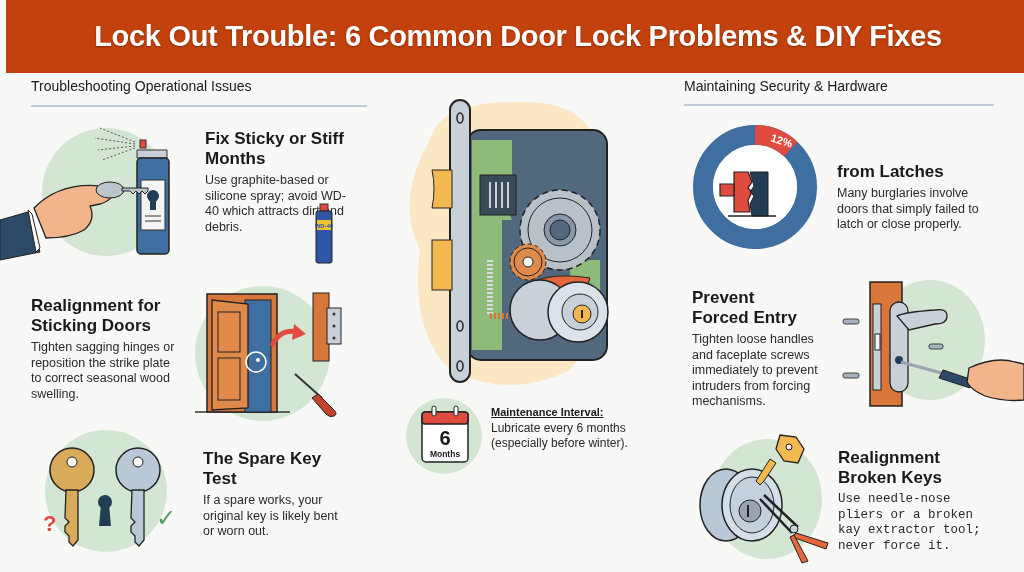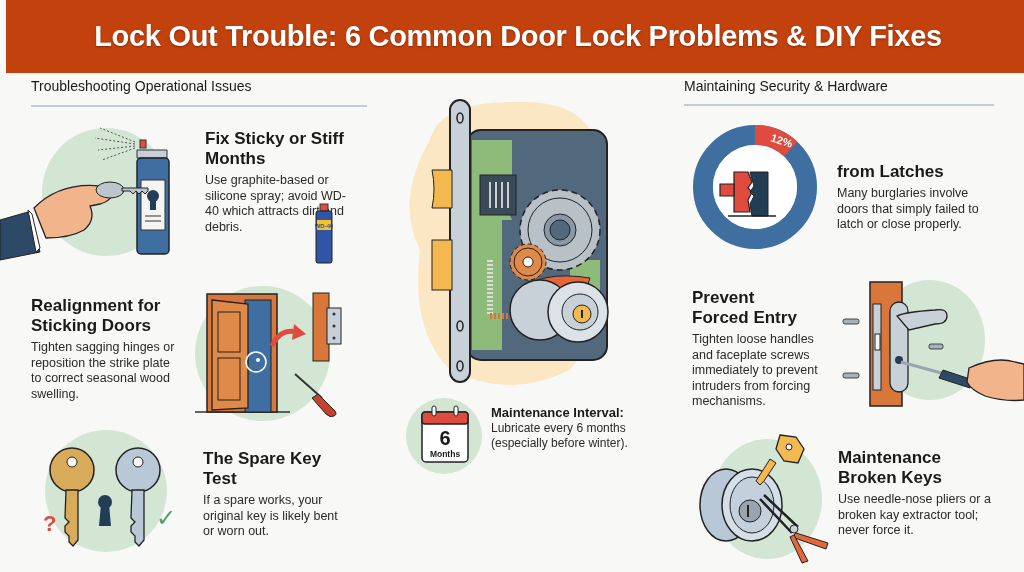--- a/index.html
+++ b/index.html
@@ -152,21 +152,21 @@
   <svg width="76" height="76" style="position:absolute;left:0;top:0;">
     <rect x="16" y="14" width="46" height="50" rx="4" fill="#ffffff" stroke="#222" stroke-width="1.5"></rect>
     <rect x="16" y="14" width="46" height="12" rx="3" fill="#e04b40" stroke="#222" stroke-width="1.5"></rect>
     <rect x="26" y="8" width="4" height="10" rx="2" fill="#fff" stroke="#222"></rect>
     <rect x="48" y="8" width="4" height="10" rx="2" fill="#fff" stroke="#222"></rect>
     <text x="39" y="47" font-size="20" font-weight="700" text-anchor="middle" fill="#1a1a1a" font-family="Liberation Sans, sans-serif">6</text>
     <text x="39" y="59" font-size="8.5" font-weight="700" text-anchor="middle" fill="#1a1a1a" font-family="Liberation Sans, sans-serif">Months</text>
   </svg>
 </div>
 <div class="card" style="left:491px; top:405px; width:160px;">
-  <div style="font-size:13px; font-weight:700; line-height:15.5px;">Maintenance Interval:</div>
+  <div style="font-size:11px; font-weight:700; line-height:15.5px;text-decoration:underline;">Maintenance Interval:</div>
   <div style="font-size:12px; line-height:15.5px; color:#2a2a2a; width:150px;">Lubricate every 6 months (especially before winter).</div>
 </div>
 
 <div class="section-title" style="left:684px; top:78px;">Maintaining Security &amp; Hardware</div>
 <div class="divider" style="left:684px; top:104px; width:310px;"></div>
 
 <div class="ill" style="left:690px; top:122px; width:130px; height:130px;">
   <svg width="130" height="130">
     <circle cx="65" cy="65" r="52" fill="none" stroke="#3f6fa0" stroke-width="20"></circle>
     <circle cx="65" cy="65" r="52" fill="none" stroke="#e04b40" stroke-width="20" stroke-dasharray="39.2 287.5" transform="rotate(-90 65 65)"></circle>
@@ -218,15 +218,15 @@
     <path d="M90 10 l16 2 l8 12 l-6 14 l-14 -2 l-8 -12 z" fill="#f3b84f" stroke="#222" stroke-width="1.3"></path>
     <circle cx="99" cy="22" r="3" fill="#f8f8f6" stroke="#222"></circle>
     <path d="M86 38 L74 56 L70 60 L66 56 L80 34 Z" fill="#f3b84f" stroke="#222"></path>
     <path d="M70 74 L102 108 M74 70 L108 102" stroke="#222" stroke-width="2.5"></path>
     <circle cx="104" cy="104" r="4" fill="#c8d0d8" stroke="#222"></circle>
     <path d="M106 108 L138 118 L136 124 L102 112 Z" fill="#e4663a" stroke="#222"></path>
     <path d="M104 110 L118 136 L112 138 L100 112 Z" fill="#e4663a" stroke="#222"></path>
   </svg>
 </div>
 <div class="card" style="left:838px; top:448px; width:180px;">
-  <h3><span>Maintenance</span><br><span>Broken Keys</span></h3>
-  <p style="width:160px;">Use needle-nose pliers or a broken kay extractor tool; never force it.</p>
+  <h3><span>Realignment</span><br><span>Broken Keys</span></h3>
+  <p style="width:160px;font-family:Liberation Mono, monospace;">Use needle-nose pliers or a broken kay extractor tool; never force it.</p>
 </div>
 
 </body></html>

